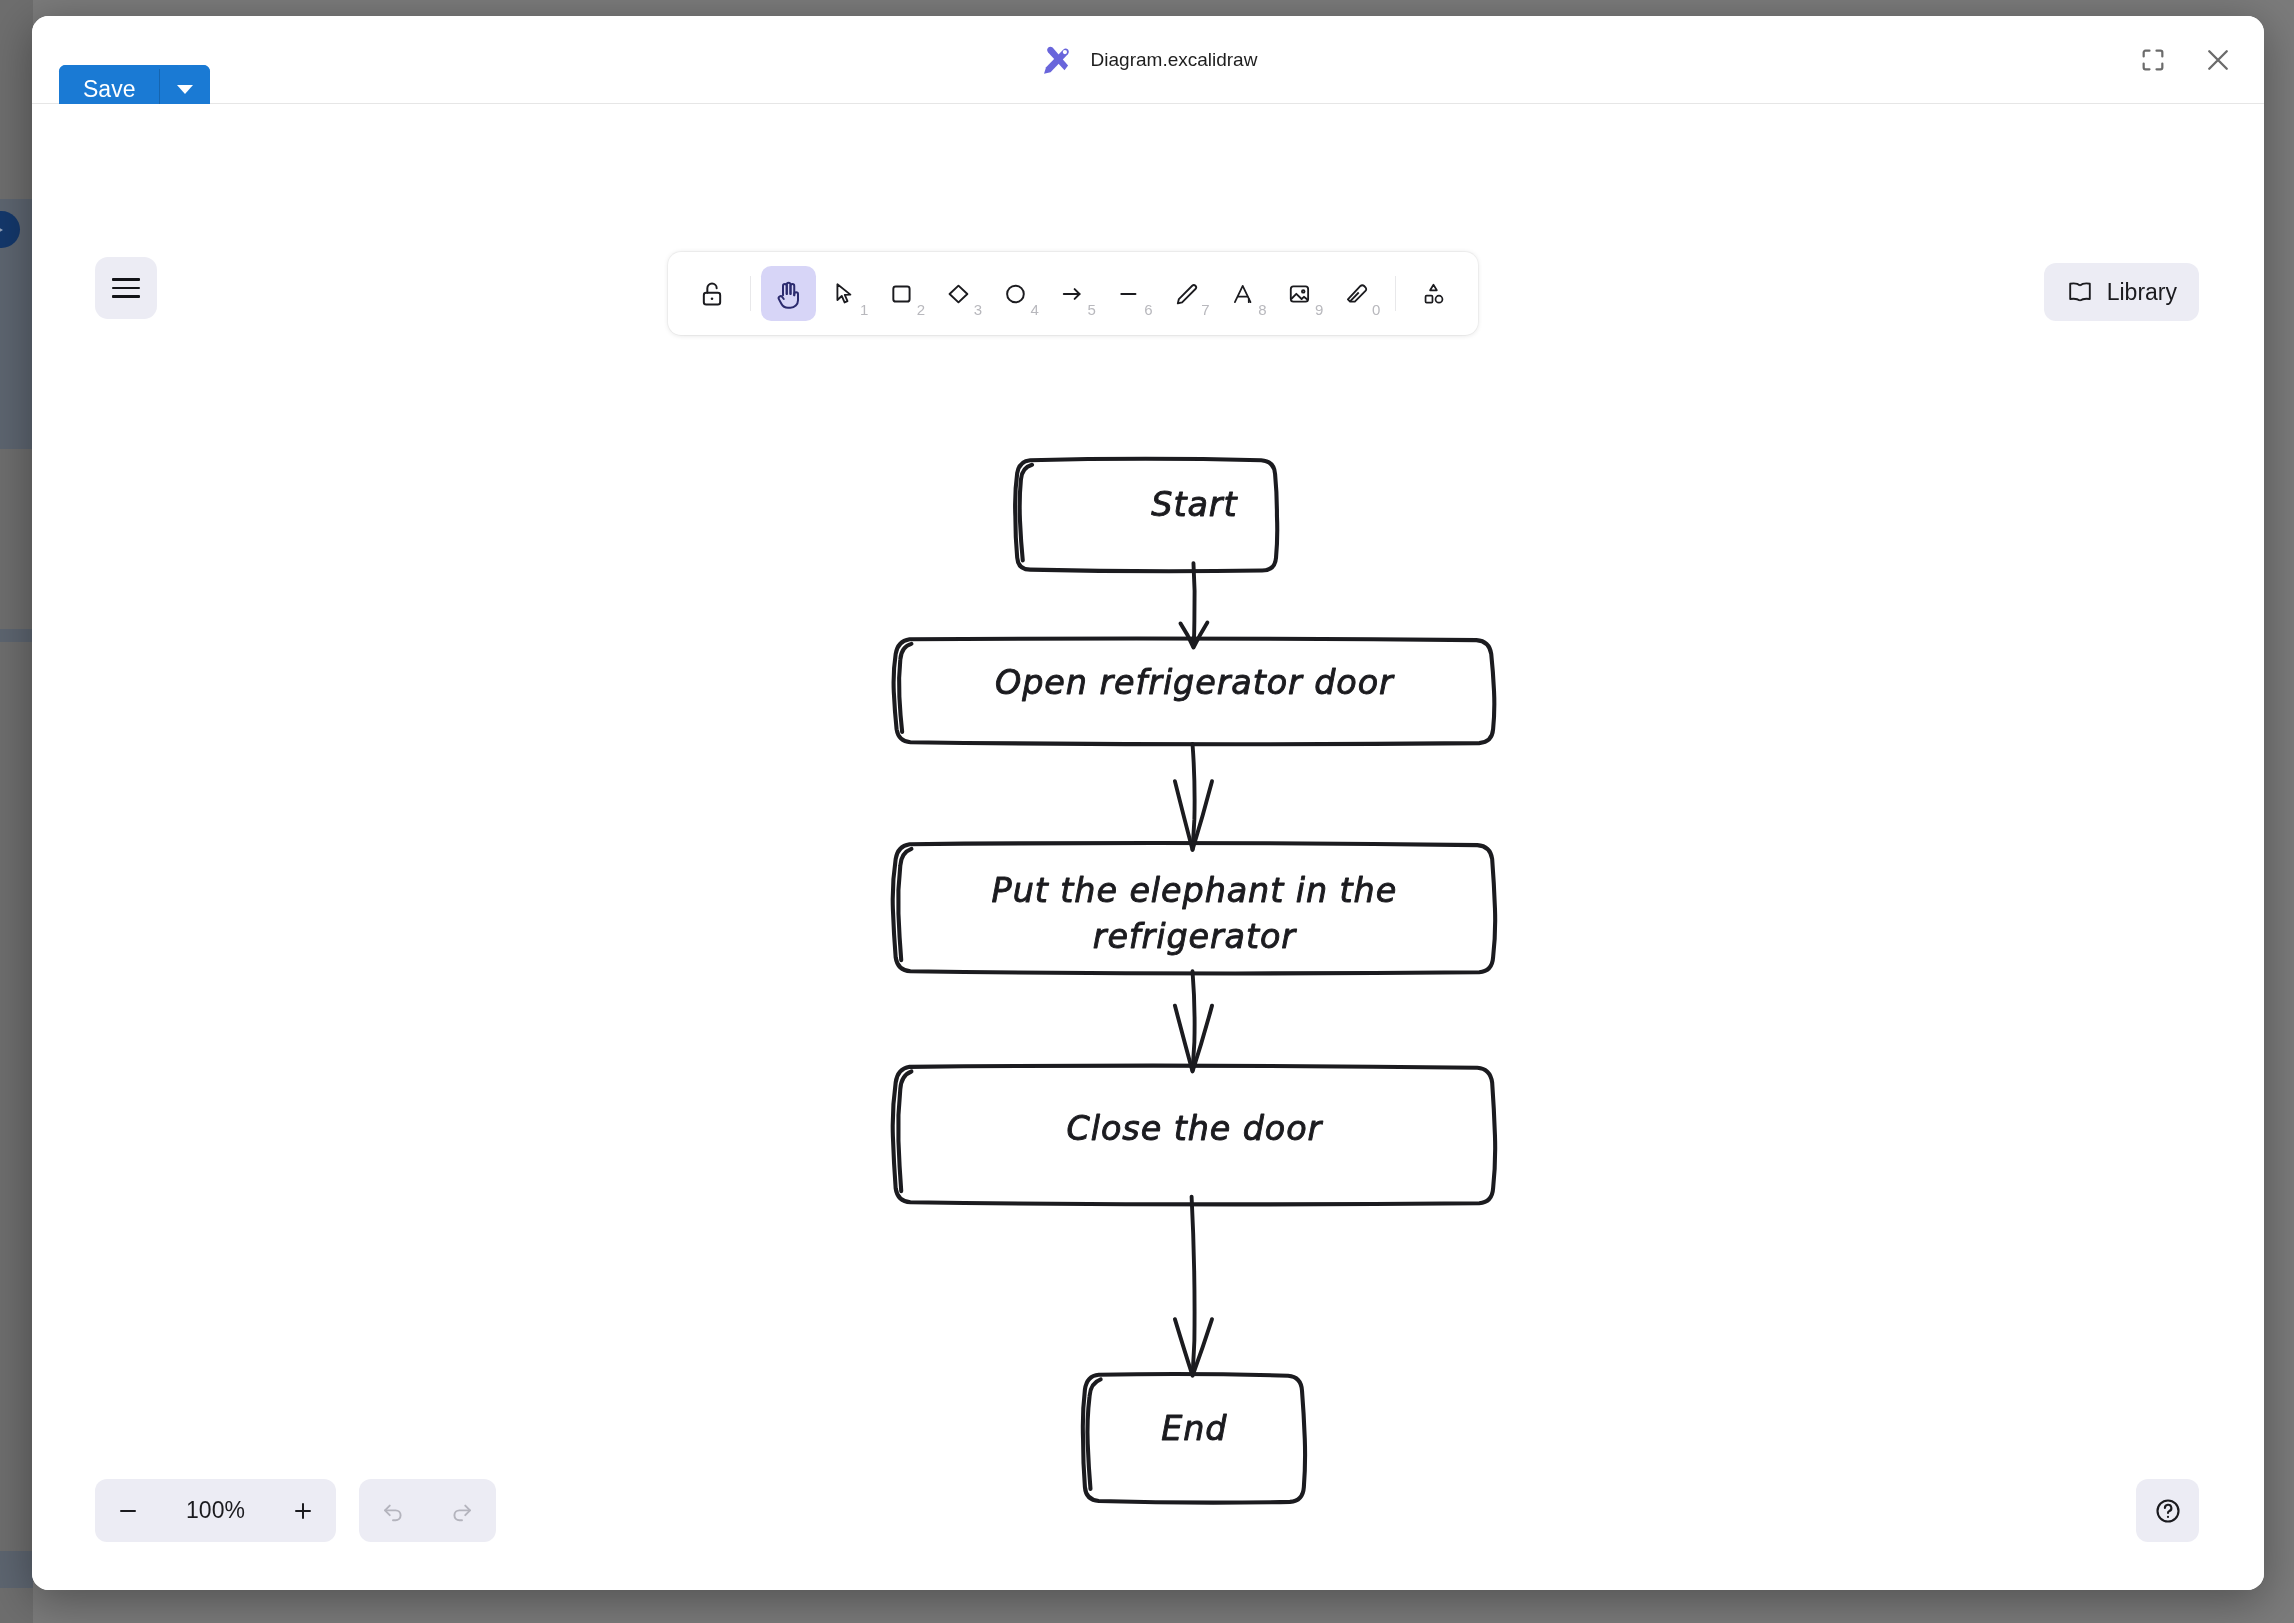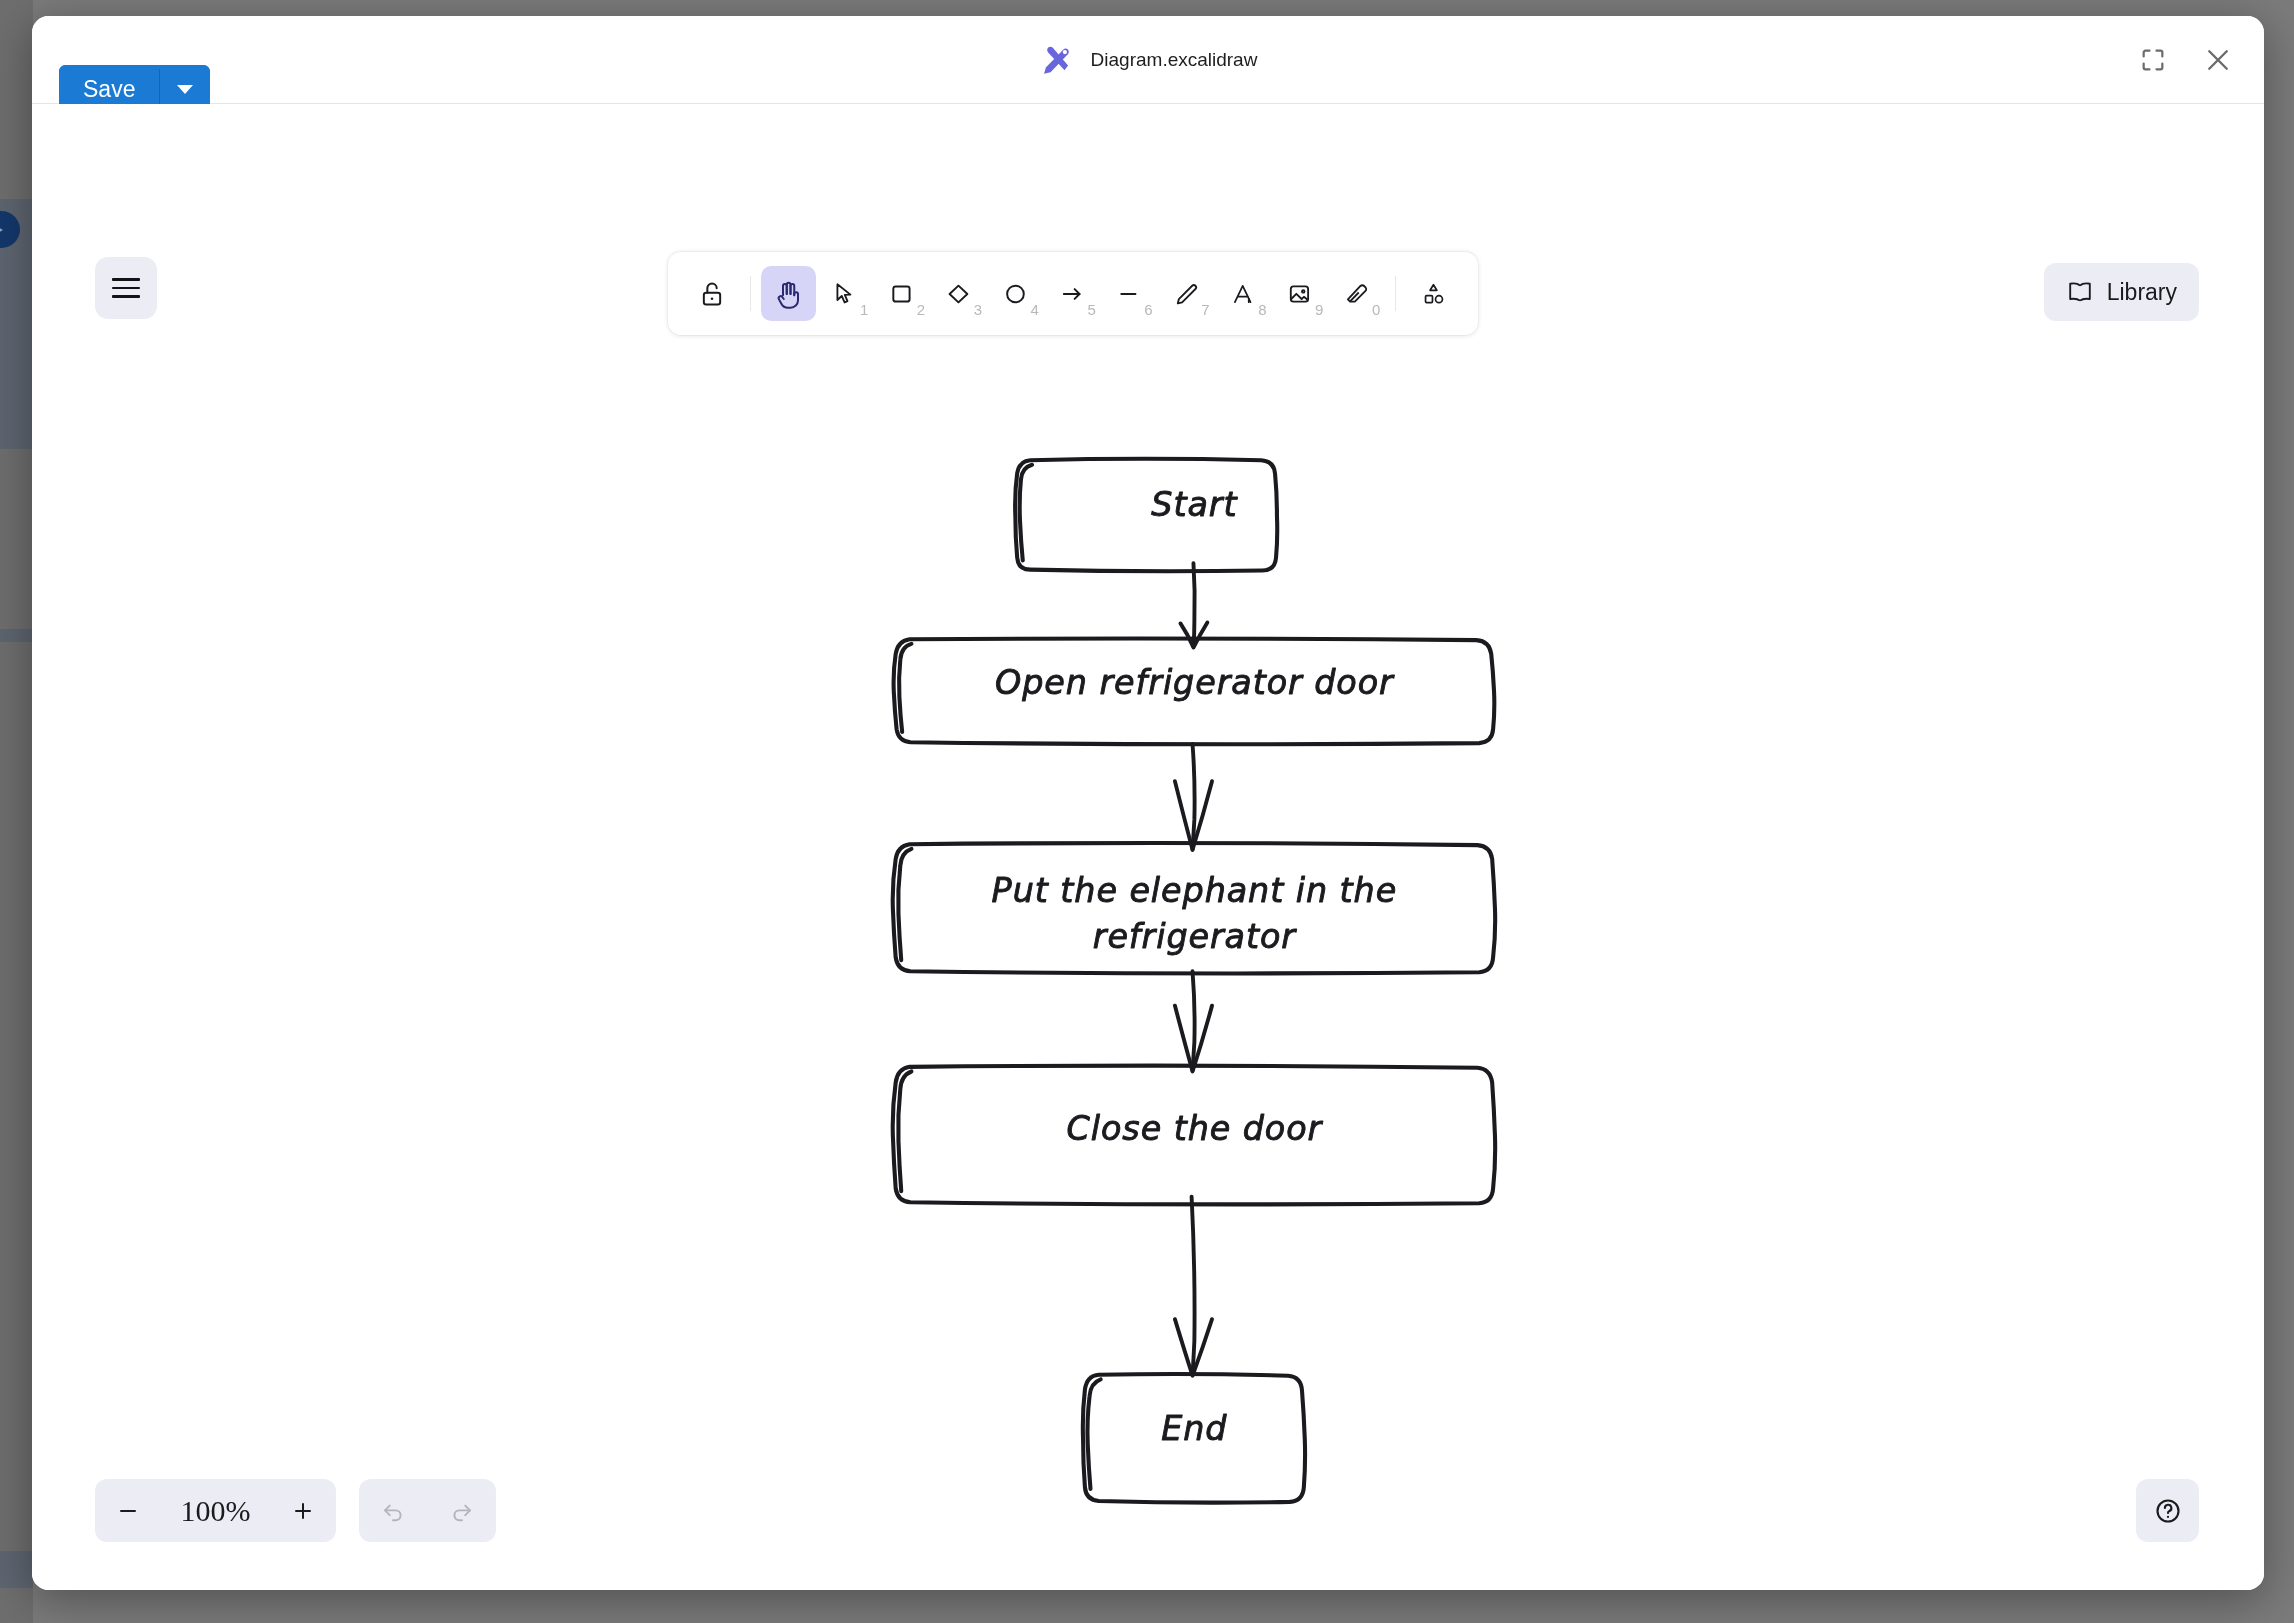--- a/index.html
+++ b/index.html
@@ -190,22 +190,22 @@
     background: #ececf4; border-radius: 12px;
     display: flex; align-items: center; justify-content: space-between;
     padding: 0 7.4px;
   }
   .zoom-btn {
     width: 52px; height: 52px; border: none; background: none; cursor: pointer;
     display: flex; align-items: center; justify-content: center;
     border-radius: 9.3px;
   }
   .zoom-val {
-    font-size: 30px; color: #1b1b1f; cursor: pointer;
-    font-family: Liberation Serif, serif;
+    font-size: 23px; color: #1b1b1f; cursor: pointer;
+    font-family: Liberation Sans, sans-serif;
   }
   .history-group {
     position: absolute; left: 327px; bottom: 48px;
     height: 63px; width: 137px;
     background: #ececf4; border-radius: 12px;
     display: flex; align-items: center; justify-content: space-around;
   }
   .hist-btn {
     width: 50px; height: 50px; border: none; background: none;
     cursor: pointer; display: flex; align-items: center; justify-content: center;

